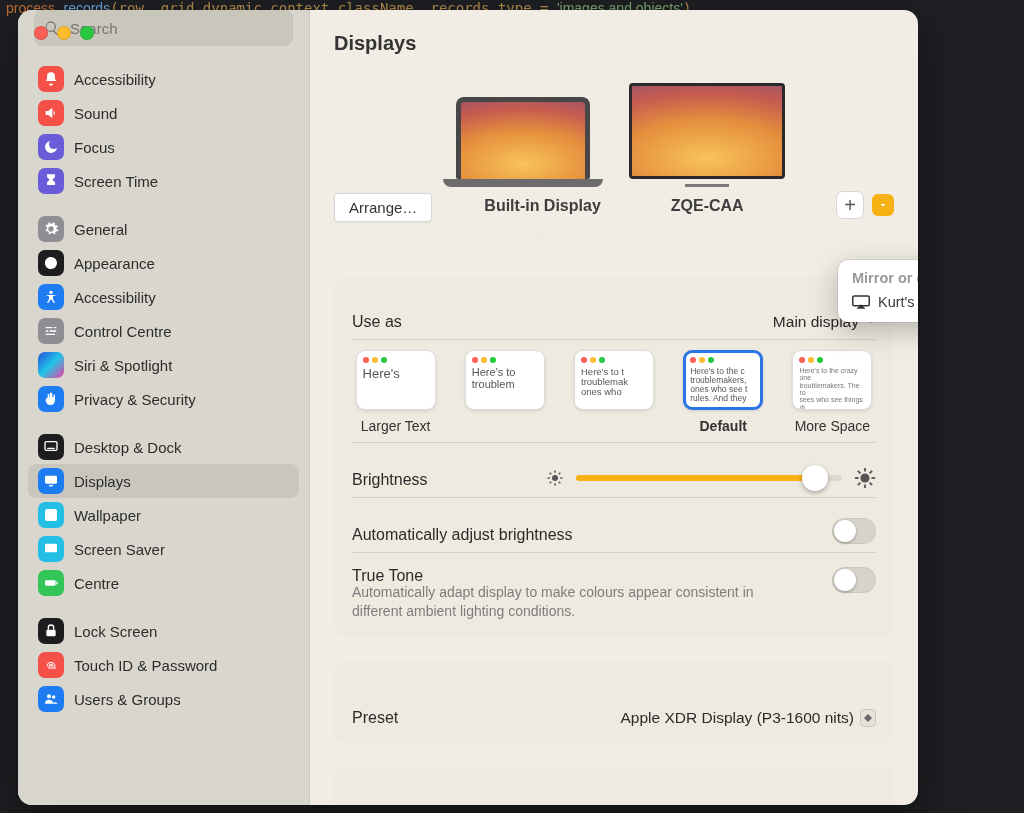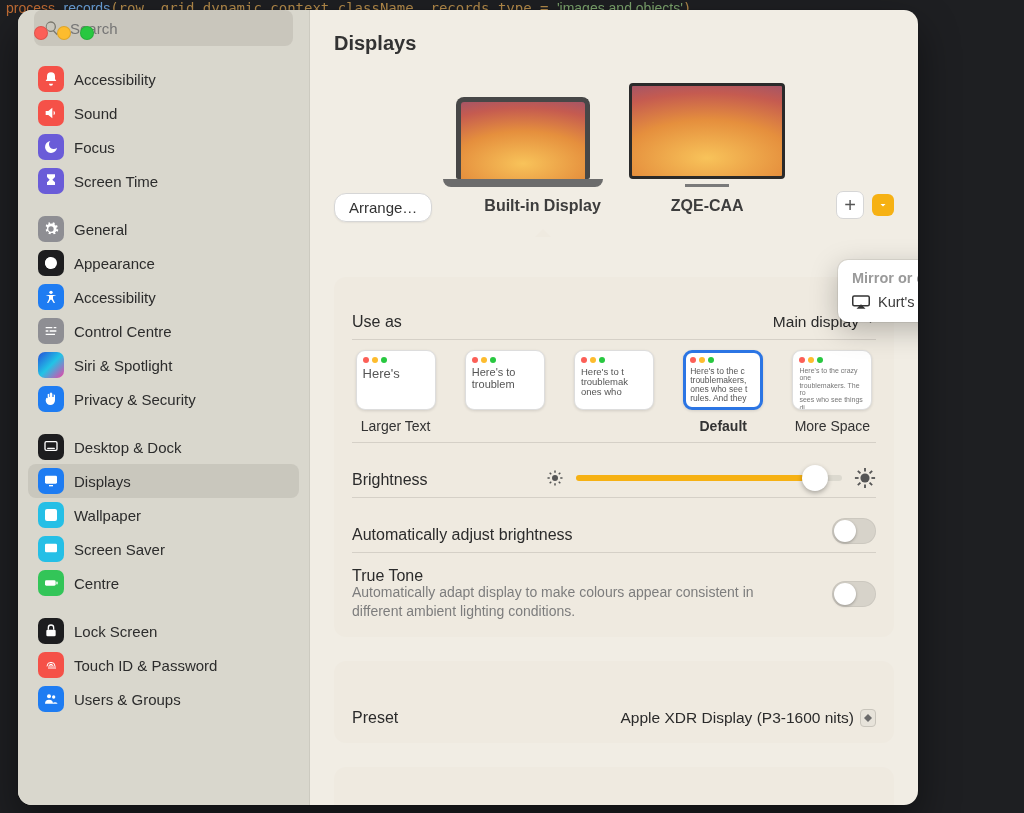--- a/index.html
+++ b/index.html
@@ -77,21 +77,21 @@
   }
   .laptop .base{width:160px;height:8px;background:#6c6c6c;border-radius:0 0 10px 10px;}
   .monitor .screen{
     width:156px;height:96px;border-radius:4px;
     background:radial-gradient(160% 120% at 50% 80%,#f8c35a 0%,#e58f3d 35%,#c55b50 60%,#6a4a8e 100%);
     border:3px solid #2a2a2a;
   }
   .monitor .stand{width:44px;height:10px;border-bottom:3px solid #7a7a7a;margin-top:-2px;}
   .arr-btn{
     position:absolute;left:0;top:110px;background:#fff;border:1px solid #d6d6d6;
-    border-radius:12px;padding:5px 14px;font-size:15px;color:#333;
+    border-radius:4px;padding:5px 14px;font-size:15px;color:#333;
     box-shadow:0 1px 2px rgba(0,0,0,.06);
   }
   .plusbox{
     position:absolute;right:0;top:108px;display:flex;gap:8px;align-items:center;
   }
   .plusbox .plus{width:28px;height:28px;border:1px solid #d6d6d6;border-radius:7px;background:#fff;
     display:flex;align-items:center;justify-content:center;font-size:20px;color:#555;}
   .plusbox .chev{width:22px;height:22px;border-radius:6px;background:var(--accent);
     display:flex;align-items:center;justify-content:center;}
   .plusbox .chev svg{width:12px;height:12px;fill:#fff;}
@@ -446,21 +446,21 @@
                 </g>
               </svg></span>
         </div>
       </div>
       <div class="hr"></div>
       <div class="c-row">
         <div class="lbl">Automatically adjust brightness</div>
         <div class="toggle"></div>
       </div>
       <div class="hr"></div>
-      <div class="c-row" style="align-items:center;padding-top:6px;gap:31px;">
+      <div class="c-row" style="align-items:flex-start;padding-top:6px;gap:31px;">
         <div style="flex:1">
           <div class="lbl">True Tone</div>
           <div class="desc">Automatically adapt display to make colours appear consistent in different ambient lighting conditions.</div>
         </div>
         <div class="toggle"></div>
       </div>
     </div>
 
     <div class="card card2">
       <div class="c-row">

